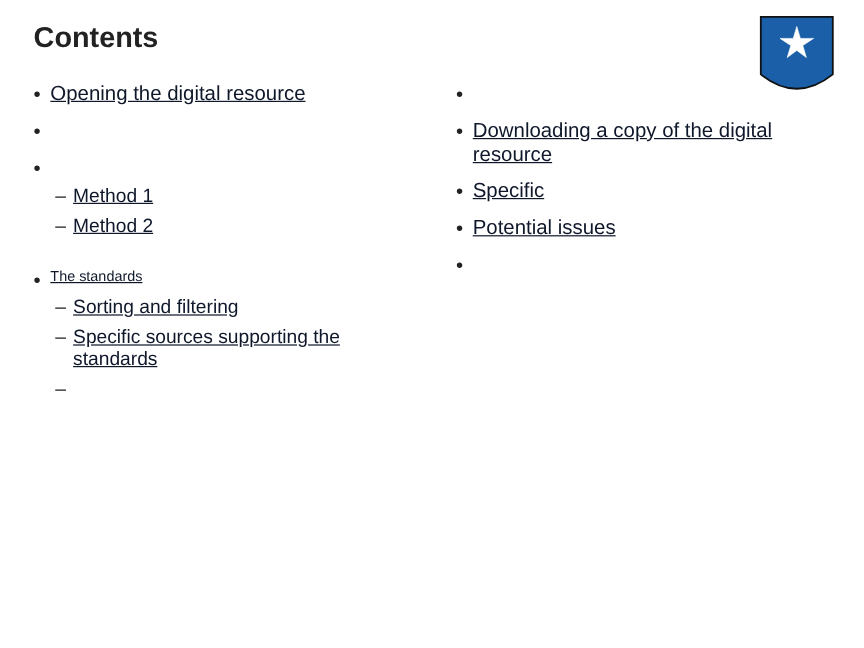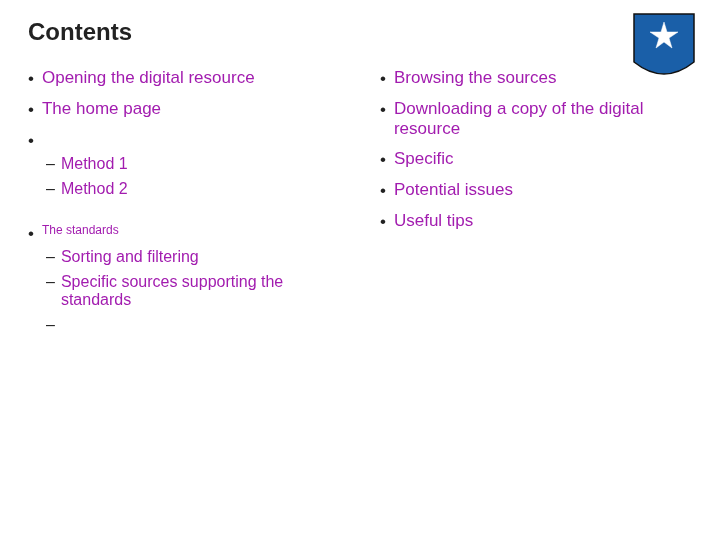--- a/index.html
+++ b/index.html
@@ -50,21 +50,22 @@
       margin-bottom: 10px;
       font-size: 17px;
     }
     ul.main-list > li .bullet {
       color: #222;
       margin-right: 8px;
       margin-top: 1px;
       flex-shrink: 0;
     }
     a.link {
-      color: #a21caf;
+      color: #0f172a;
+      text-decoration: underline;
       cursor: pointer;
     }
     ul.sub-list {
       list-style: none;
       padding: 0;
       margin: 4px 0 8px 18px;
     }
     ul.sub-list li {
       margin-bottom: 7px;
       font-size: 16px;
@@ -128,21 +129,20 @@
     <div class="col-left">
       <ul class="main-list">
 
         <li>
           <span class="bullet">•</span>
           <a class="link">Opening the digital resource</a>
         </li>
 
         <li>
           <span class="bullet">•</span>
-          <a class="link">The home page</a>
         </li>
 
         <li style="flex-direction: column; align-items: flex-start;">
           <div style="display:flex;align-items:flex-start;">
             <span class="bullet">•</span>
           </div>
           <ul class="sub-list">
             <li>
               <span class="dash">–</span>
               <a class="link">Method 1</a>
@@ -173,35 +173,33 @@
             </li>
           </ul>
         </li>
       </ul>
     </div>
 
     <div class="col-right">
       <ul class="right-list">
         <li>
           <span class="bullet">•</span>
-          <a class="link">Browsing the sources</a>
         </li>
         <li>
           <span class="bullet">•</span>
           <a class="link">Downloading a copy of the digital resource</a>
         </li>
         <li>
           <span class="bullet">•</span>
           <a class="link">Specific</a>
         </li>
         <li>
           <span class="bullet">•</span>
           <a class="link">Potential issues</a>
         </li>
         <li>
           <span class="bullet">•</span>
-          <a class="link">Useful tips</a>
         </li>
       </ul>
     </div>
 
   </div>
 </div>
 
 </body></html>

